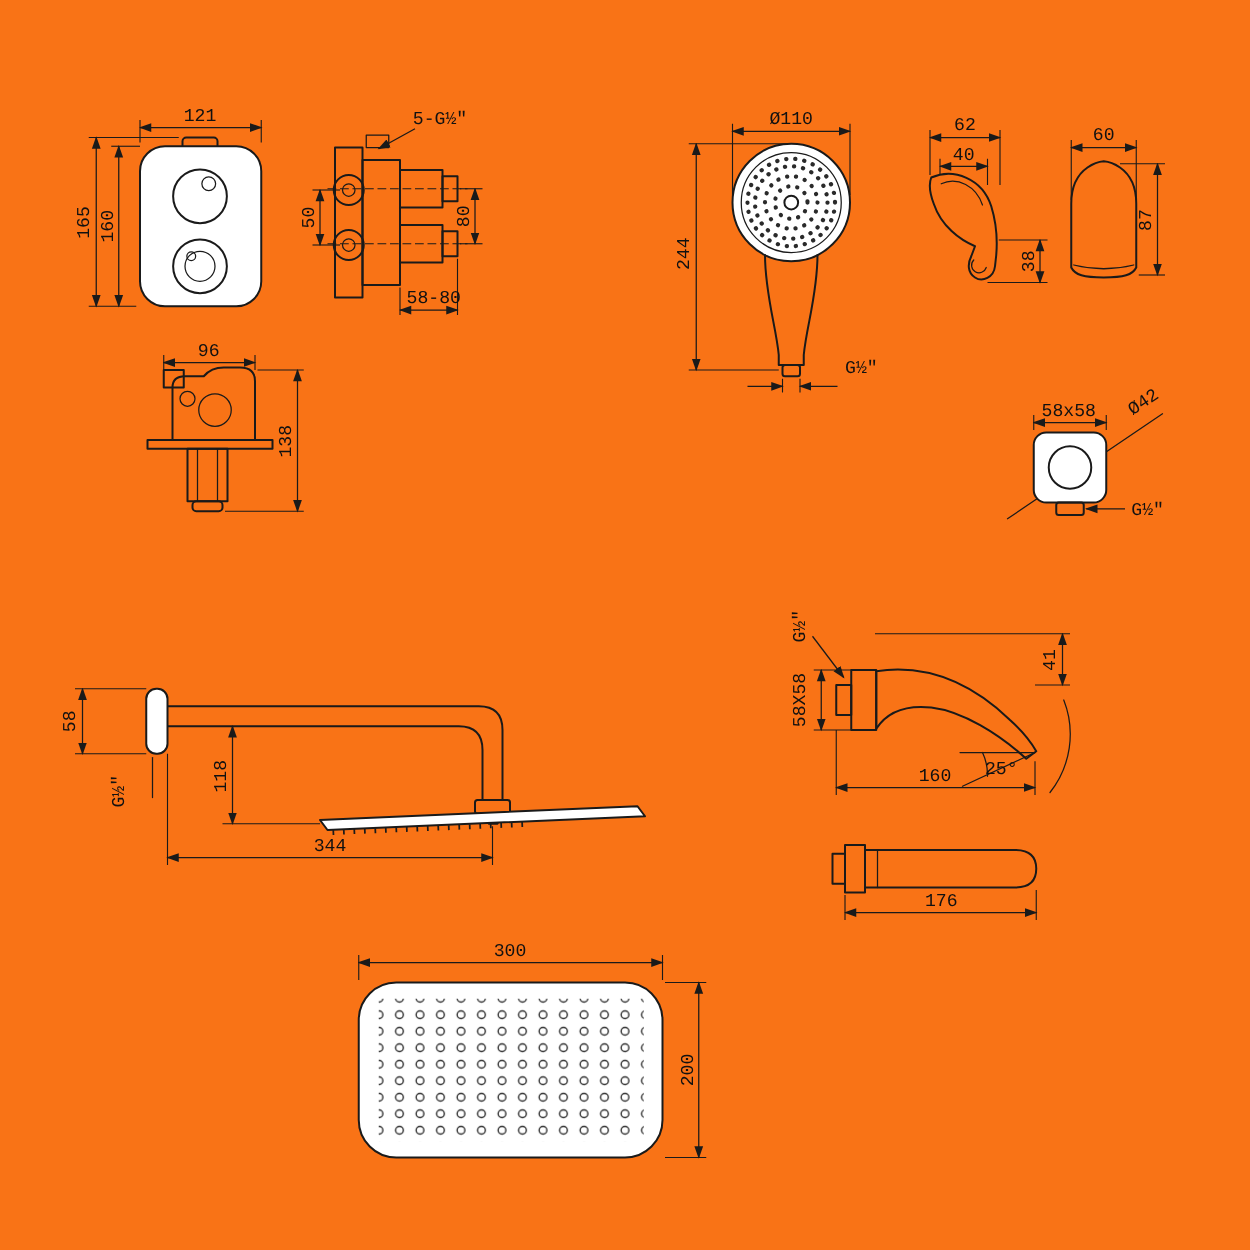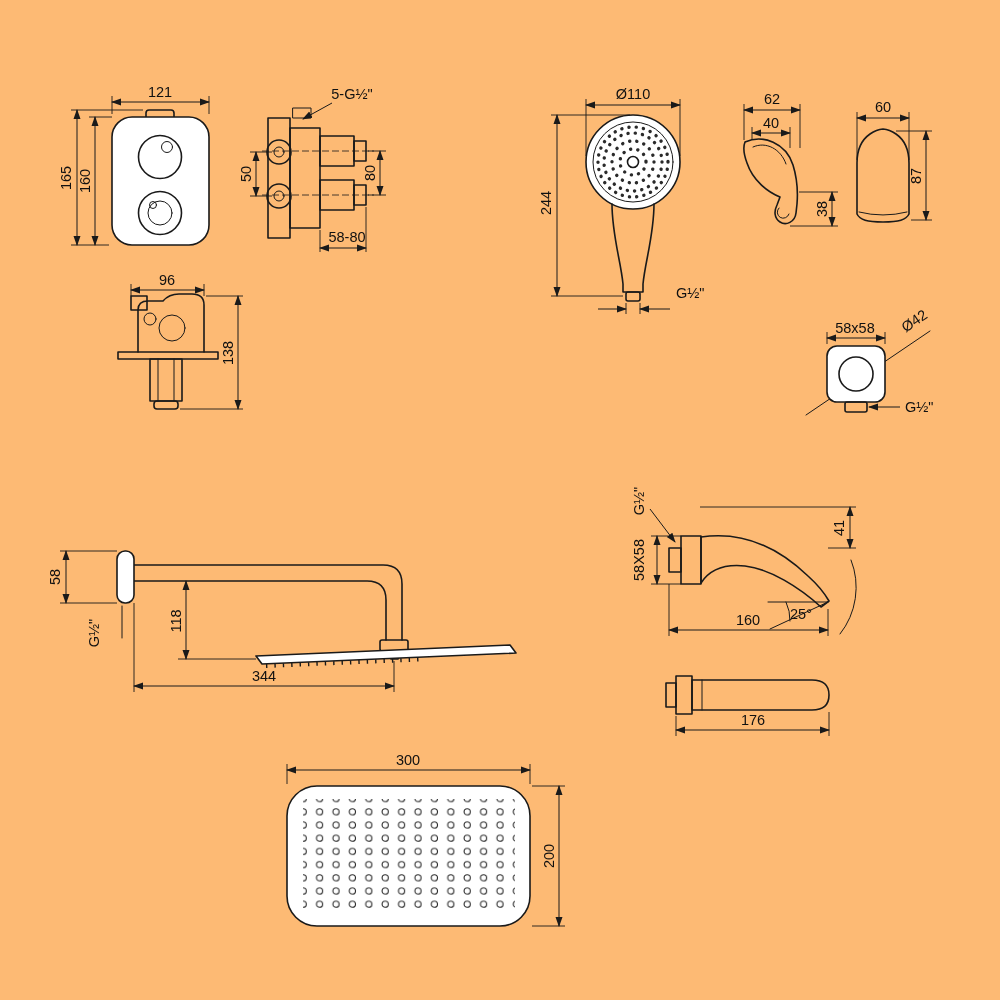--- a/index.html
+++ b/index.html
@@ -1,17 +1,17 @@
 <!DOCTYPE html>
 <html><head>
 <meta charset="utf-8">
 <style>
   html,body{margin:0;padding:0;background:#ffffff}
-  .sheet{position:relative;width:1000px;height:1000px;background:#fdba74;
-         font-family:Liberation Sans, sans-serif;overflow:hidden}
+  .sheet{position:relative;width:1000px;height:1000px;background:#f97316;
+         font-family:Liberation Mono, monospace;overflow:hidden}
   svg{display:block}
   .obj{fill:none;stroke:#1a1a1a;stroke-width:1.6;stroke-linejoin:round;stroke-linecap:round}
   .objf{fill:#ffffff;stroke:#1a1a1a;stroke-width:1.6;stroke-linejoin:round}
   .thin{fill:none;stroke:#1a1a1a;stroke-width:1;stroke-linejoin:round;stroke-linecap:round}
   .dim{stroke:#1a1a1a;stroke-width:1;fill:none}
   .ext{stroke:#1a1a1a;stroke-width:.9;fill:none}
   .cl{stroke:#1a1a1a;stroke-width:.8;stroke-dasharray:7 3;fill:none}
   .teeth{stroke:#1a1a1a;stroke-width:4;stroke-dasharray:1.4 7;fill:none}
   .dotring{fill:none;stroke:#2a2a2a;stroke-width:3.4;stroke-linecap:round;stroke-dasharray:.1 7.2}
   text{font-size:14.5px;fill:#111}

